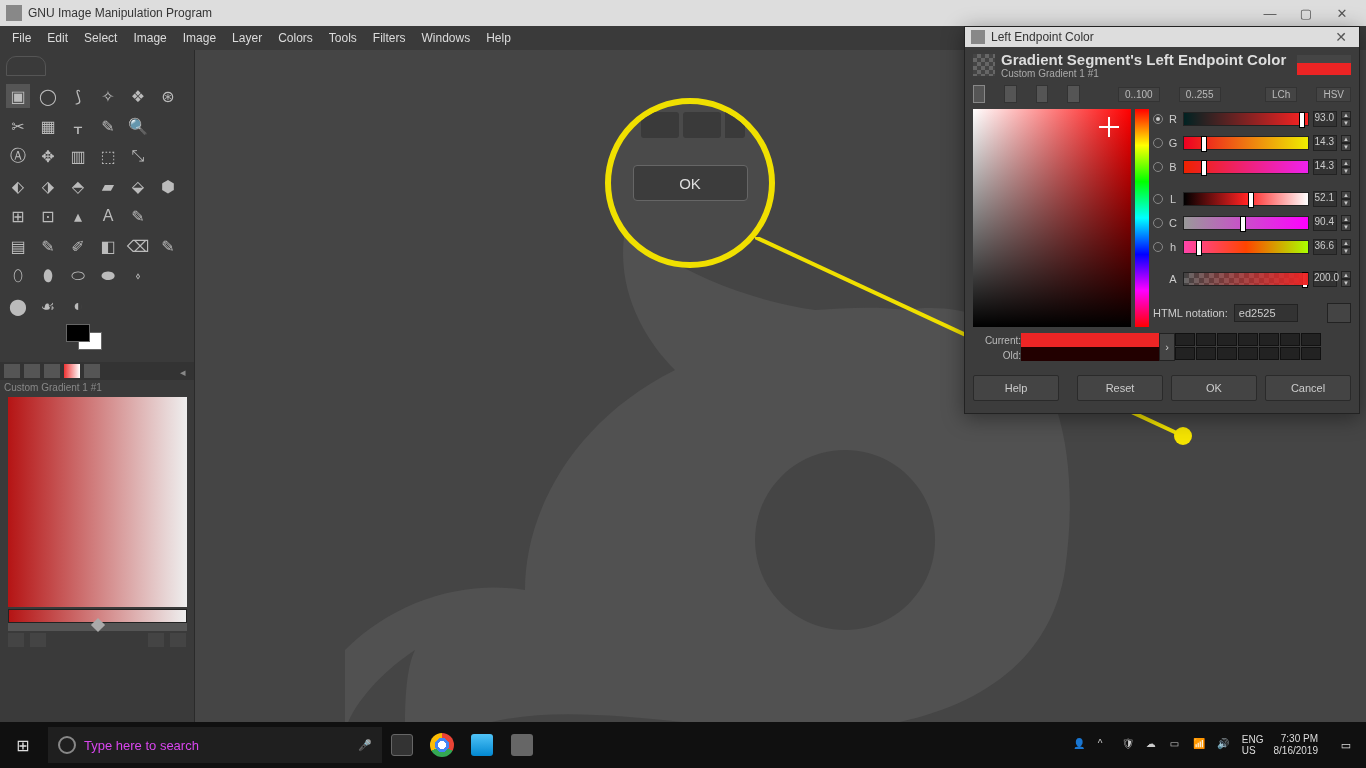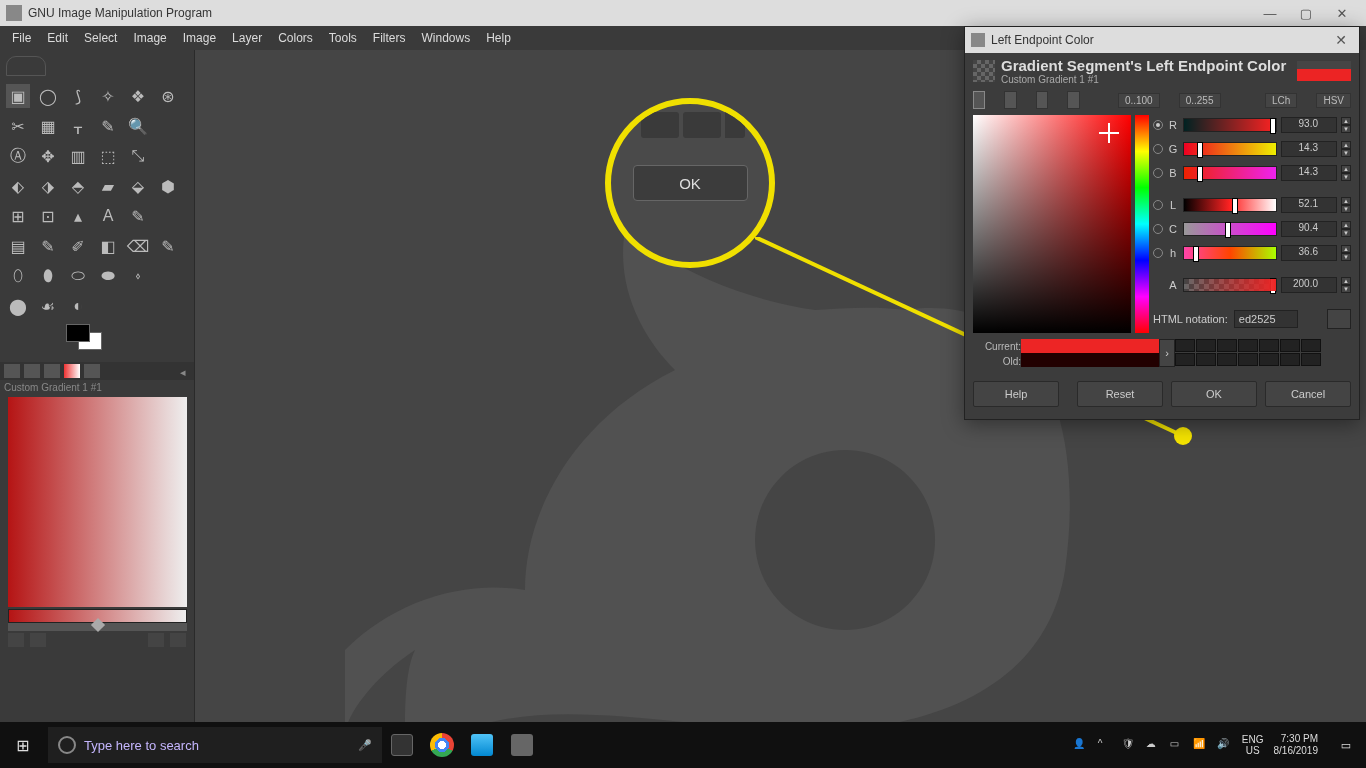--- a/index.html
+++ b/index.html
@@ -58,21 +58,21 @@
 .zoom-inner { position:absolute; inset:0; display:flex; align-items:center; justify-content:center; }
 .zoom .tabstub { position:absolute; top:8px; left:30px; width:38px; height:26px; background:#3a3a3a; border-radius:3px; }
 .zoom .tabstub2 { left:72px; }
 .zoom .tabstub3 { left:114px; width:20px; border-radius:0 3px 3px 0;}
 .zoom .okbtn { width:115px; height:36px; background:#3c3c3c; border:1px solid #666; border-radius:4px; display:flex; align-items:center; justify-content:center; color:#ddd; font-size:15px; }
 .callout-line { position:absolute; left:755px; top:237px; width:432px; height:200px; pointer-events:none; }
 .callout-dot { position:absolute; width:18px; height:18px; background:#f5e400; border-radius:50%; }
 
 
 .dialog { position:absolute; right:6px; top:26px; width:396px; background:#3c3c3c; border:1px solid #222; box-shadow:0 4px 20px rgba(0,0,0,0.4); }
-.dlg-title { height:26px; background:#ddd; display:flex; align-items:center; padding:0 6px; color:#333; font-size:12px; }
+.dlg-title { height:20px; background:#ddd; display:flex; align-items:center; padding:0 6px; color:#333; font-size:12px; }
 .dlg-title .spacer { flex:1; }
 .dlg-title .x { width:24px; text-align:center; font-size:14px; color:#555; }
 .dlg-head { display:flex; align-items:center; padding:4px 8px; }
 .dlg-head .chk { width:22px; height:22px; background:repeating-conic-gradient(#666 0 25%,#444 0 50%) 0 0/8px 8px; margin-right:6px; }
 .dlg-head .ht { flex:1; }
 .dlg-head .ht1 { font-size:15px; font-weight:bold; color:#ddd; }
 .dlg-head .ht2 { font-size:10px; color:#aaa; }
 .dlg-head .swatch { width:54px; height:20px; background:#ec2424; border-top:8px solid #454545; }
 
 .dlg-tabs { display:flex; align-items:center; padding:2px 8px; gap:19px; }
@@ -89,21 +89,21 @@
 .field .cross:after { top:5px; left:-4px; height:2px; width:20px; }
 .huebar { width:14px; height:218px; background:linear-gradient(to bottom,#f00,#ff0,#0f0,#0ff,#00f,#f0f,#f00); }
 
 .sliders { flex:1; display:flex; flex-direction:column; gap:4px; }
 .srow { display:flex; align-items:center; gap:4px; height:20px; }
 .srow .rb { width:10px; height:10px; border:1px solid #888; border-radius:50%; display:flex; align-items:center; justify-content:center; }
 .srow .rb.on:after { content:""; width:4px; height:4px; background:#ccc; border-radius:50%; }
 .srow .lab { width:12px; text-align:center; color:#ccc; }
 .srow .bar { flex:1; height:14px; position:relative; border:1px solid #222; }
 .srow .bar .knob { position:absolute; top:-1px; width:6px; height:16px; background:#fff; border:1px solid #000; }
-.srow .val { width:56px; height:16px; background:#333; border:1px solid #222; text-align:right; padding-right:18px; font-size:10px; color:#ccc; }
+.srow .val { width:24px; height:16px; background:#333; border:1px solid #222; text-align:right; padding-right:2px; font-size:10px; color:#ccc; }
 .srow .spin { width:10px; height:16px; display:flex; flex-direction:column; }
 .srow .spin span { flex:1; background:#444; border:1px solid #222; font-size:6px; text-align:center; line-height:6px; }
 
 .bar.r { background:linear-gradient(to right,#022,#f22); }
 .bar.g { background:linear-gradient(to right,#e02,#ee0); }
 .bar.b { background:linear-gradient(to right,#e20,#e2e); }
 .bar.l { background:linear-gradient(to right,#000,#f22,#fff); }
 .bar.c { background:linear-gradient(to right,#999,#f0f); }
 .bar.h { background:linear-gradient(to right,#f4a,#f40,#af0); }
 .bar.a { background:repeating-conic-gradient(#666 0 25%,#444 0 50%) 0 0/10px 10px; }
@@ -127,28 +127,28 @@
 
 .dlg-btns { display:flex; gap:8px; padding:10px 8px 12px; justify-content:flex-end; }
 .dlg-btns button { width:86px; height:26px; background:#444; border:1px solid #2a2a2a; color:#ccc; font-size:11px; border-radius:2px; }
 .dlg-btns .flex{ flex:1; }
 
 
 .taskbar { position:absolute; left:0; right:0; bottom:0; height:46px; background:#101010; display:flex; align-items:center; color:#ddd; }
 .taskbar .start { width:46px; height:46px; display:flex; align-items:center; justify-content:center; font-size:16px; }
 .taskbar .search { width:334px; height:36px; background:#1f1f1f; display:flex; align-items:center; padding:0 10px; gap:8px; margin-left:2px; }
 .taskbar .search .circ { width:18px; height:18px; border:2px solid #888; border-radius:50%; }
-.taskbar .search .txt { flex:1; color:#c4b5fd; font-size:13px; }
+.taskbar .search .txt { flex:1; color:#d946ef; font-size:13px; }
 .taskbar .tbtn { width:40px; height:46px; display:flex; align-items:center; justify-content:center; }
 .taskbar .tbtn .ic { width:22px; height:22px; background:#555; border-radius:3px; }
 .taskbar .tbtn .chrome { background:radial-gradient(circle at center,#fff 0 4px,#4285f4 4px 7px, transparent 7px), conic-gradient(#ea4335 0 120deg,#34a853 120deg 240deg,#fbbc05 240deg 360deg); border-radius:50%; width:24px; height:24px;}
 .taskbar .tbtn .folder { background:linear-gradient(#4fc3f7,#0288d1); }
 .taskbar .flex { flex:1; }
 .taskbar .tray { display:flex; align-items:center; gap:10px; padding-right:8px; font-size:10px; }
-.taskbar .tray .lang { text-align:center; line-height:11px; }
+.taskbar .tray .lang { text-align:left; line-height:11px; }
 .taskbar .tray .clock { text-align:right; line-height:12px; }
 .taskbar .tray .ti { width:14px; height:14px; color:#ccc; }
 .taskbar .notif { width:40px; height:46px; display:flex; align-items:center; justify-content:center; }
 </style>
 </head>
 <body>
 
 <div class="titlebar">
   <span class="icon"></span>
   <span>GNU Image Manipulation Program</span>

